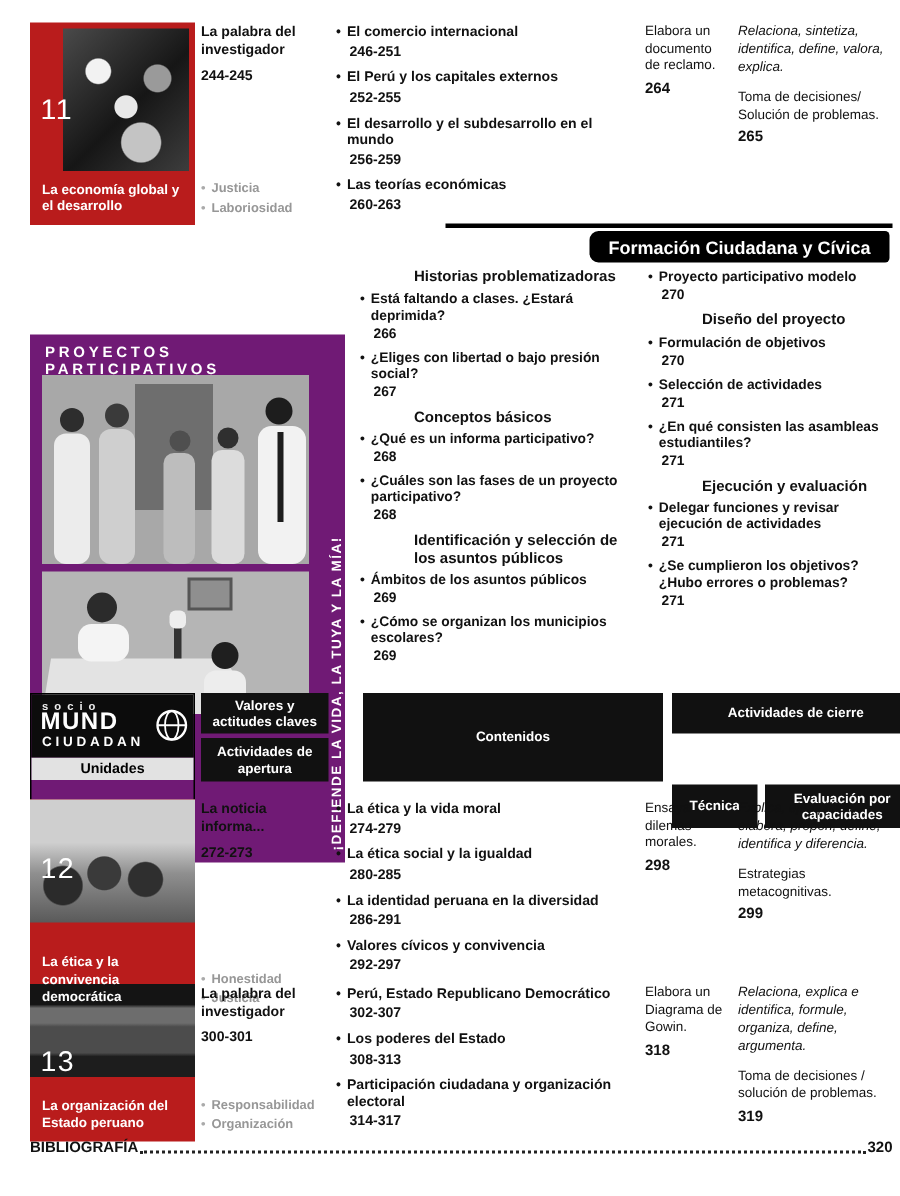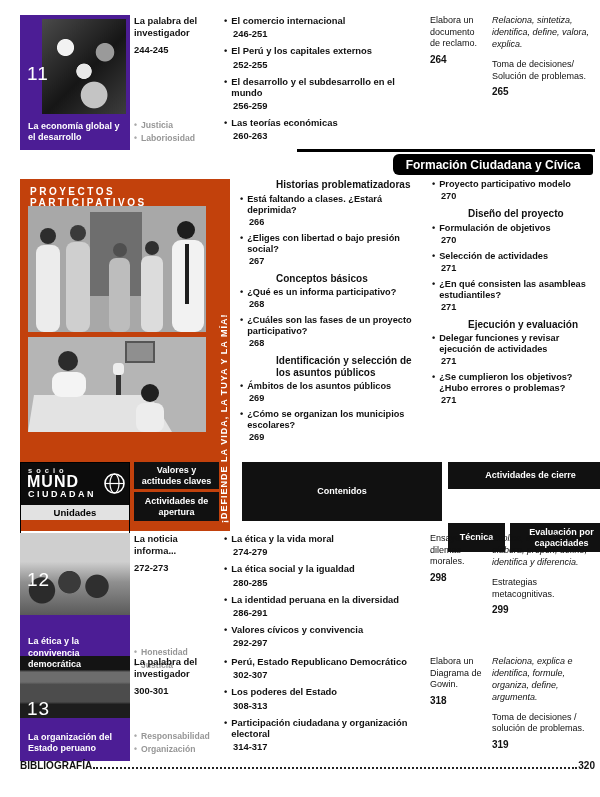--- a/index.html
+++ b/index.html
@@ -2,21 +2,21 @@
 <html><head>
 <meta charset="utf-8">
 <style>
   html,body{margin:0;padding:0;background:#fff;}
   body{width:600px;height:797px;font-family:"Liberation Sans",sans-serif;color:#111;position:relative;overflow:hidden;}
   .page{position:relative;width:600px;height:797px;background:#fff;}
   section{position:absolute;left:20px;right:5px;}
 
   
   .row{display:flex;align-items:stretch;}
-  .thumb{width:110px;flex:0 0 110px;background:#4c1d95;position:relative;color:#fff;}
+  .thumb{width:110px;flex:0 0 110px;background:#b91c1c;position:relative;color:#fff;}
   .t135{height:135px}.t118{height:144px}.t105{height:105px}
   .num{position:absolute;left:7px;z-index:3;font-size:19px;letter-spacing:1px;color:#fff;}
   .n11{top:48px}.n12{top:36px}.n13{top:42px}
   .photo{position:absolute;z-index:1;}
   .photo-crowd{left:22px;top:4px;right:4px;height:95px;
     background:
       radial-gradient(circle at 28% 30%, #f2f2f2 9%, rgba(0,0,0,0) 10%),
       radial-gradient(circle at 50% 55%, #e8e8e8 11%, rgba(0,0,0,0) 12%),
       radial-gradient(circle at 75% 35%, #9a9a9a 10%, rgba(0,0,0,0) 11%),
       radial-gradient(circle at 62% 80%, #c4c4c4 14%, rgba(0,0,0,0) 15%),
@@ -51,21 +51,21 @@
   .it{font-style:italic;margin-bottom:8px;}
 
   
   .rule{position:absolute;top:149px;left:297px;right:5px;height:2.5px;background:#000;}
   .banner{position:absolute;top:154px;left:393px;width:200px;height:21px;background:#000;color:#fff;
     border-radius:6px 3px 3px 6px;display:flex;align-items:center;justify-content:center;
     font-weight:bold;font-size:12px;}
 
   
   .civic{top:179px;display:flex;}
-  .poster{width:210px;flex:0 0 210px;height:352px;background:#c2410c;position:relative;}
+  .poster{width:210px;flex:0 0 210px;height:352px;background:#701a75;position:relative;margin-top:44px;}
   .poster-title{color:#fff;font-weight:bold;font-size:10px;letter-spacing:2.5px;padding:7px 0 0 10px;}
   .poster-vert{position:absolute;right:1px;bottom:8px;top:30px;color:#fff;font-weight:bold;font-size:9px;
     letter-spacing:1px;writing-mode:vertical-rl;transform:rotate(180deg);text-align:left;}
   .panel{position:absolute;left:8px;width:178px;overflow:hidden;}
   .panel1{top:27px;height:126px;background:#a8a8a8;}
   .panel2{top:158px;height:95px;background:#b5b5b5;}
   .panel svg{display:block;}
 
   .cleft{width:180px;flex:0 0 180px;margin-left:10px;}
   .cright{width:163px;flex:0 0 163px;margin-left:12px;}

